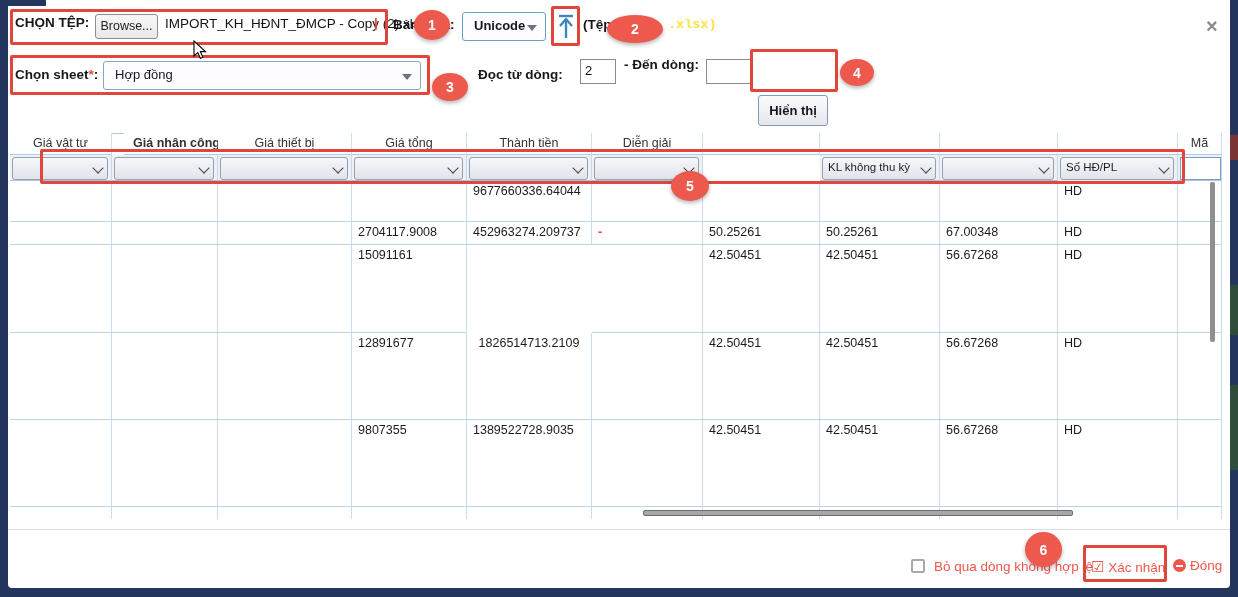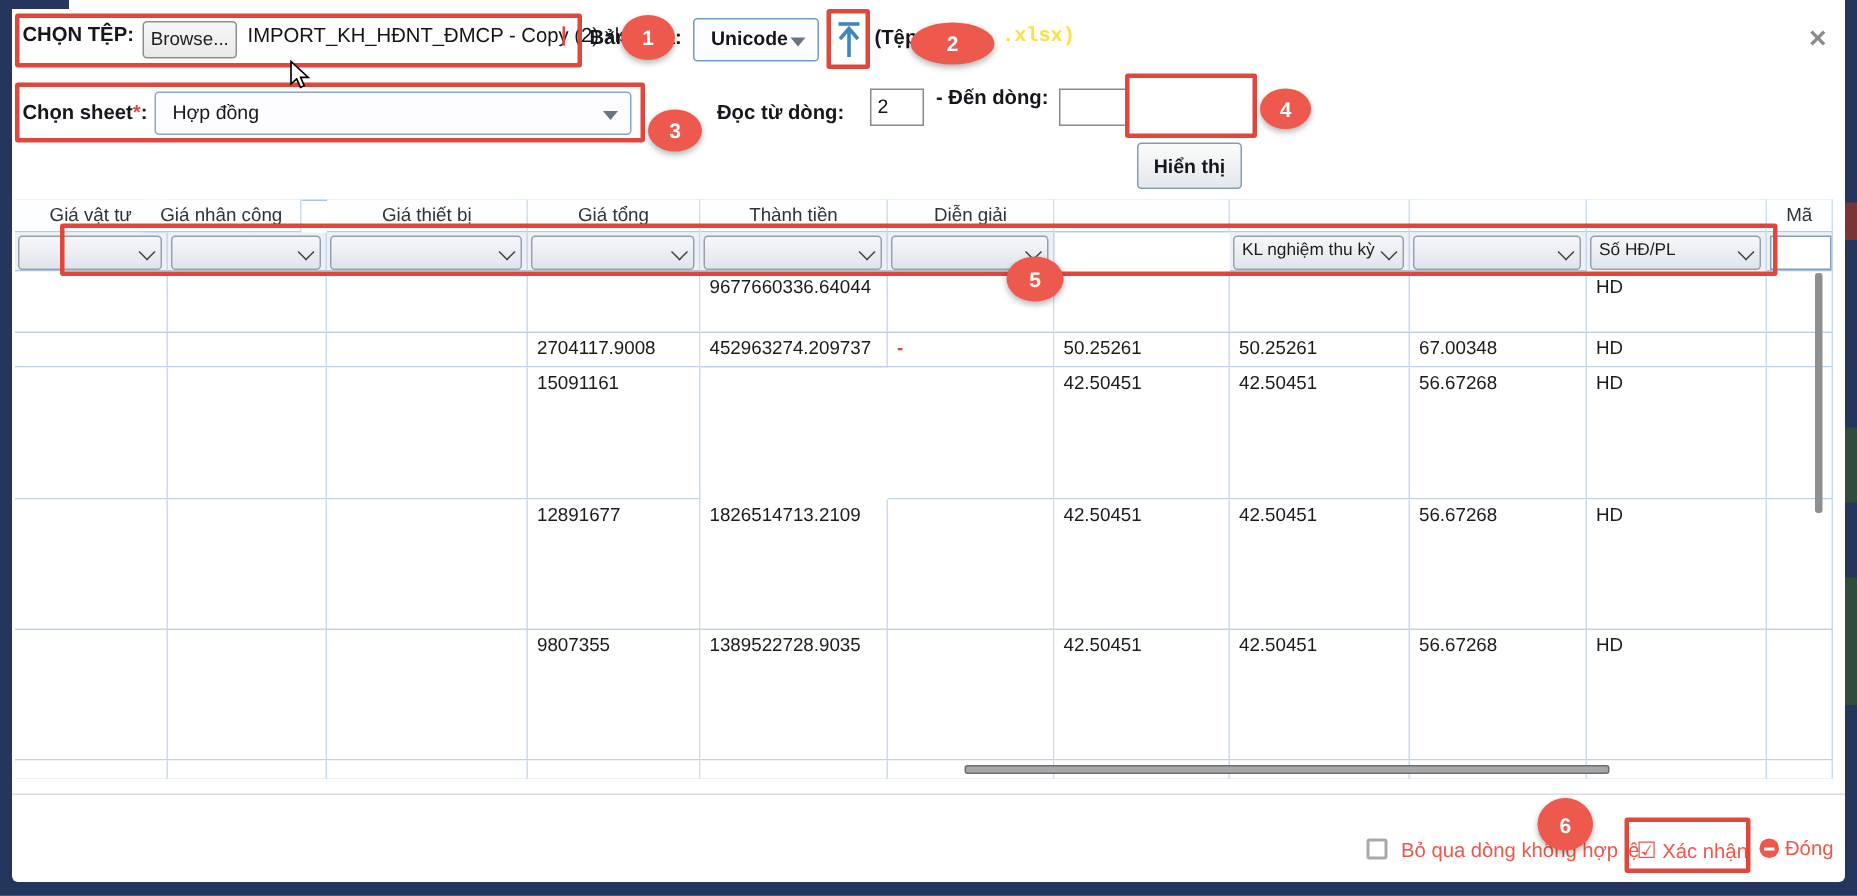--- a/index.html
+++ b/index.html
@@ -104,21 +104,21 @@
 
   <div class="abs" id="table-outline"></div>
   <div class="abs" id="table-layer" style="left:0;top:0;width:1238px;height:597px;">
       <div class="th" style="left: 10px; top: 133px; width: 102px; height: 22px;">Giá vật tư</div>
       <div class="tf" style="left: 10px; top: 155px; width: 102px; height: 26px;">
         <div class="fsel">
           <span class="ftext"></span>
           <span class="chev"></span>
         </div>
       </div>
-      <div class="th" style="left: 95px; top: 133px; width: 106px; height: 22px;">Giá nhân công</div>
+      <div class="th" style="left: 124px; top: 133px; width: 106px; height: 22px; font-weight: bold;">Giá nhân công</div>
       <div class="tf" style="left: 112px; top: 155px; width: 106px; height: 26px;">
         <div class="fsel">
           <span class="ftext"></span>
           <span class="chev"></span>
         </div>
       </div>
       <div class="th" style="left: 218px; top: 133px; width: 134px; height: 22px;">Giá thiết bị</div>
       <div class="tf" style="left: 218px; top: 155px; width: 134px; height: 26px;">
         <div class="fsel">
           <span class="ftext"></span>
@@ -143,21 +143,21 @@
       <div class="tf" style="left: 592px; top: 155px; width: 111px; height: 26px;">
         <div class="fsel">
           <span class="ftext"></span>
           <span class="chev"></span>
         </div>
       </div>
       <div class="th" style="left: 703px; top: 133px; width: 117px; height: 22px;"></div>
       <div class="th" style="left: 820px; top: 133px; width: 120px; height: 22px;"></div>
       <div class="tf" style="left: 820px; top: 155px; width: 120px; height: 26px;">
         <div class="fsel">
-          <span class="ftext">KL nghiệm thu kỳ</span>
+          <span class="ftext">KL không thu kỳ</span>
           <span class="chev"></span>
         </div>
       </div>
       <div class="th" style="left: 940px; top: 133px; width: 118px; height: 22px;"></div>
       <div class="tf" style="left: 940px; top: 155px; width: 118px; height: 26px;">
         <div class="fsel">
           <span class="ftext"></span>
           <span class="chev"></span>
         </div>
       </div>
@@ -201,21 +201,21 @@
       <div class="td" style="left: 592px; top: 245px; width: 111px; height: 88px;"></div>
       <div class="td" style="left: 703px; top: 245px; width: 117px; height: 88px;">42.50451</div>
       <div class="td" style="left: 820px; top: 245px; width: 120px; height: 88px;">42.50451</div>
       <div class="td" style="left: 940px; top: 245px; width: 118px; height: 88px;">56.67268</div>
       <div class="td" style="left: 1058px; top: 245px; width: 120px; height: 88px;">HD</div>
       <div class="td" style="left: 1178px; top: 245px; width: 44px; height: 88px;"></div>
       <div class="td" style="left: 10px; top: 333px; width: 102px; height: 87px;"></div>
       <div class="td" style="left: 112px; top: 333px; width: 106px; height: 87px;"></div>
       <div class="td" style="left: 218px; top: 333px; width: 134px; height: 87px;"></div>
       <div class="td" style="left: 352px; top: 333px; width: 115px; height: 87px;">12891677</div>
-      <div class="td" style="left: 467px; top: 333px; width: 125px; height: 87px;">1826514713.2109</div>
+      <div class="td" style="left: 467px; top: 333px; width: 125px; height: 87px; text-align: center;">1826514713.2109</div>
       <div class="td" style="left: 592px; top: 333px; width: 111px; height: 87px;"></div>
       <div class="td" style="left: 703px; top: 333px; width: 117px; height: 87px;">42.50451</div>
       <div class="td" style="left: 820px; top: 333px; width: 120px; height: 87px;">42.50451</div>
       <div class="td" style="left: 940px; top: 333px; width: 118px; height: 87px;">56.67268</div>
       <div class="td" style="left: 1058px; top: 333px; width: 120px; height: 87px;">HD</div>
       <div class="td" style="left: 1178px; top: 333px; width: 44px; height: 87px;"></div>
       <div class="td" style="left: 10px; top: 420px; width: 102px; height: 87px;"></div>
       <div class="td" style="left: 112px; top: 420px; width: 106px; height: 87px;"></div>
       <div class="td" style="left: 218px; top: 420px; width: 134px; height: 87px;"></div>
       <div class="td" style="left: 352px; top: 420px; width: 115px; height: 87px;">9807355</div>

